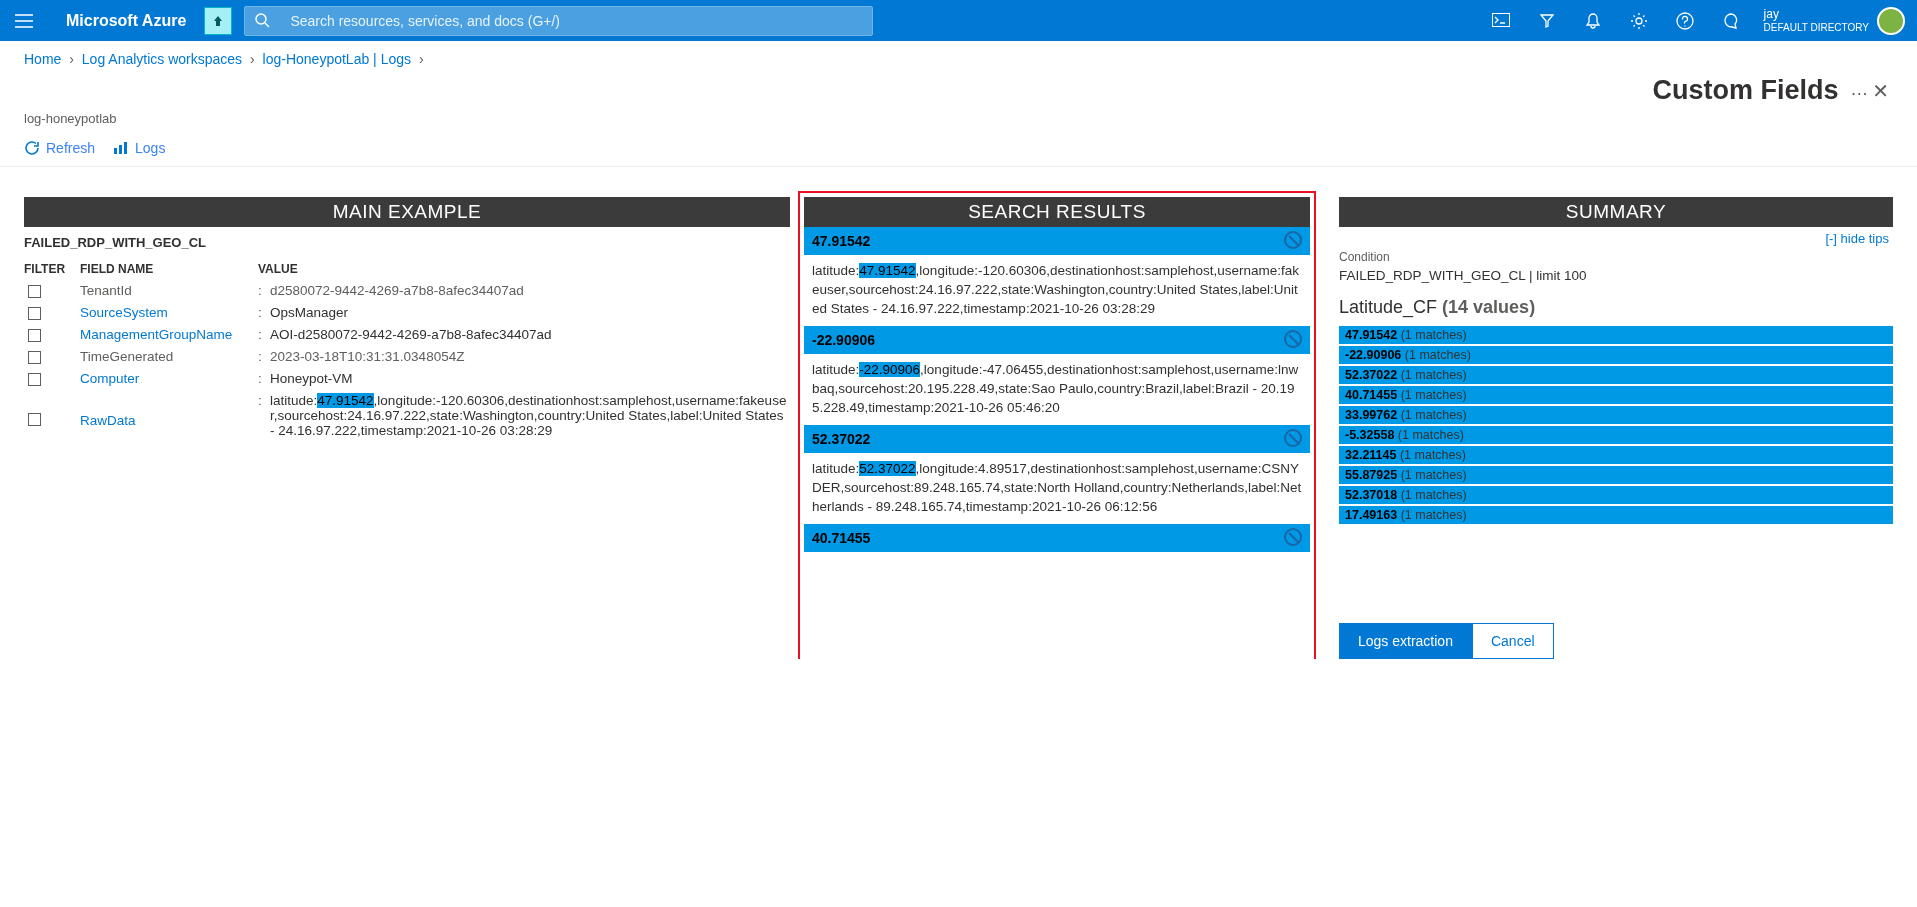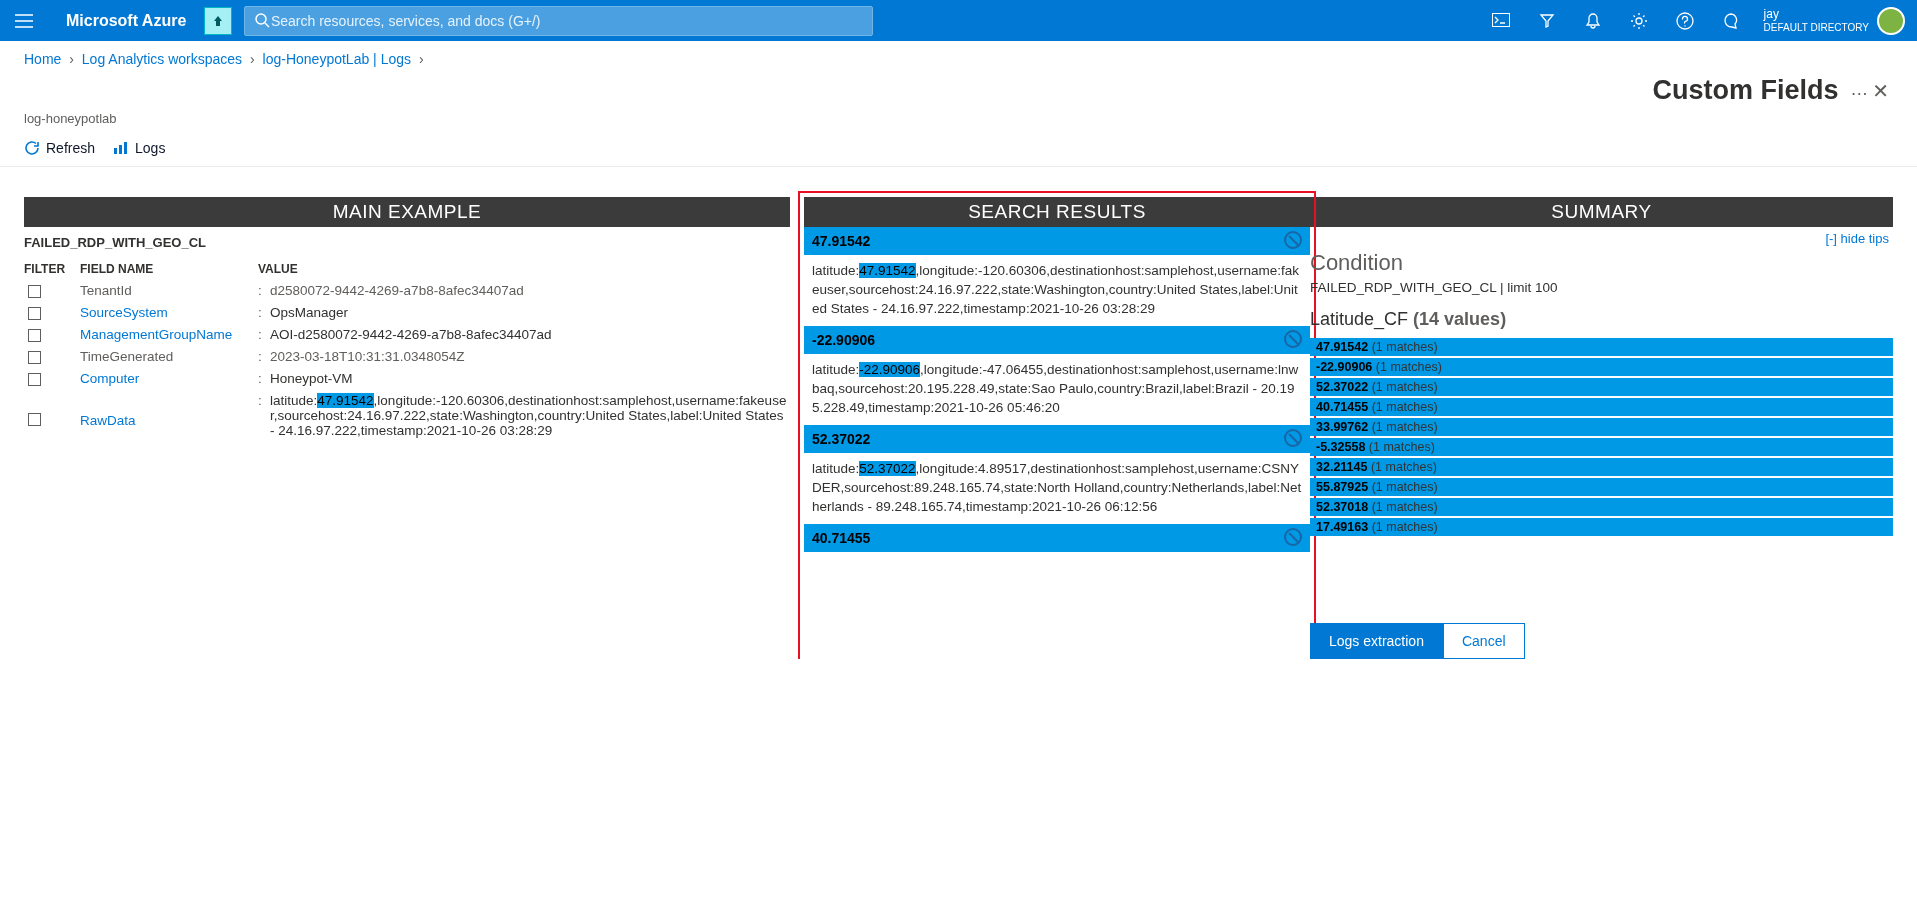--- a/index.html
+++ b/index.html
@@ -23,28 +23,28 @@
 .crumb a{color:#0078d4;text-decoration:none;cursor:pointer}
 .crumb .sep{color:#605e5c;margin:0 4px}
 
 .pgh{padding:8px 24px 4px;display:flex;align-items:flex-start;justify-content:flex-end}
 .pgh h1{font-size:27px;font-weight:600}
 .pgh .dots{color:#605e5c;margin-left:8px;font-size:18px;position:relative;top:-4px}
 .pgh-close{font-size:20px;color:#605e5c;cursor:pointer;padding:4px}
 .sub{padding:0 24px;color:#605e5c;font-size:13px}
 
 .tb{display:flex;align-items:center;gap:18px;padding:14px 24px 10px;border-bottom:1px solid #edebe9}
-.tb-item{display:flex;align-items:center;gap:6px;color:#0f172a;cursor:pointer;font-size:14px}
+.tb-item{display:flex;align-items:center;gap:6px;color:#3b82f6;cursor:pointer;font-size:14px}
 .tb-item .ic{color:#0078d4}
 
 .grid3{display:flex;gap:0;padding:0 24px;margin-top:30px}
 .col{display:flex;flex-direction:column}
 .col-main{width:766px}
 .col-search{width:506px;margin-left:14px;position:relative}
-.col-summary{flex:1;margin-left:0}
+.col-summary{flex:1;margin-left:29px}
 .colhdr{background:#3b3b3b;color:#fff;text-align:center;font-size:19px;font-weight:300;padding:4px 0;letter-spacing:0.5px}
 
 .redbox{border:2px solid #e81123;position:absolute;pointer-events:none}
 
 .me-title{font-weight:700;padding:8px 0;font-size:13px}
 .me-th{display:flex;gap:0;font-weight:600;font-size:12px;padding:4px 0;color:#323130}
 .me-th .c1{width:56px}
 .me-th .c2{width:178px}
 .me-th .c3{flex:1}
 .me-row{display:flex;align-items:flex-start;padding:3px 0;font-size:13.5px}
@@ -66,21 +66,21 @@
 .sr-edit{position:absolute;right:8px;top:4px;width:18px;height:18px;border:2px solid #336;border-radius:50%;opacity:0.5;cursor:pointer}
 .sr-edit::after{content:"";position:absolute;width:14px;height:2px;background:#336;transform:rotate(45deg);top:7px;left:1px}
 .sr-body{padding:6px 8px;font-size:13.5px;line-height:19px;word-break:break-all}
 
 .sum-wrap{position:relative;height:432px}
 .sum-scroll{overflow-y:auto;height:370px}
 .sum-scroll::-webkit-scrollbar{width:16px}
 .sum-scroll::-webkit-scrollbar-track{background:#f3f2f1}
 .sum-scroll::-webkit-scrollbar-thumb{background:#c8c6c4}
 .hidetips{text-align:right;padding:4px 4px 2px;font-size:13px}
-.sumcond{font-size:22px;color:#605e5c;padding:2px 0 4px}
+.sumcond{font-size:12px;color:#605e5c;padding:2px 0 4px}
 .sumq{font-size:13.5px;padding:0 0 10px}
 .sumfield{font-size:18px;color:#323130;padding:4px 0 8px}
 .sumfield .cnt{color:#605e5c;font-weight:700}
 .bar{background:#0099e6;padding:2px 6px;margin-bottom:2px;font-size:12.5px;color:#000;cursor:pointer}
 .bar b{font-weight:700}
 .bar .m{color:#333}
 .sum-btns{display:flex;gap:0;position:absolute;bottom:0;left:0}
 .btn{padding:9px 18px;font-size:14px;cursor:pointer;border:1px solid #0078d4}
 .btn-primary{background:#0078d4;color:#fff}
 .btn-secondary{background:#fff;color:#0078d4}
@@ -99,21 +99,21 @@
   <div class="upgrade">
     <svg width="14" height="14">
         <path d="M7 2l4 5H9v5H5V7H3z" fill="#005a5f"></path>
       </svg>
   </div>
   <div class="searchbox">
     <svg width="16" height="16">
         <circle cx="6" cy="6" r="5" stroke="#fff" fill="none" stroke-width="1.5"></circle>
         <path d="M10 10l4 4" stroke="#fff" stroke-width="1.5"></path>
       </svg>
-    <input style="margin-left: 0;" placeholder="Search resources, services, and docs (G+/)">
+    <input style="margin-left: 20px;" placeholder="Search resources, services, and docs (G+/)">
   </div>
   <div class="topbar-spacer"></div>
   <div class="topbar-icons">
     <div class="ticon">
         <svg width="18" height="16">
           <rect x="0.5" y="0.5" width="17" height="13" stroke="#fff" fill="none"></rect>
           <path d="M3 4l3 3-3 3M8 10h5" stroke="#fff" fill="none" stroke-width="1.3"></path>
         </svg>
       </div>
     <div class="ticon">

